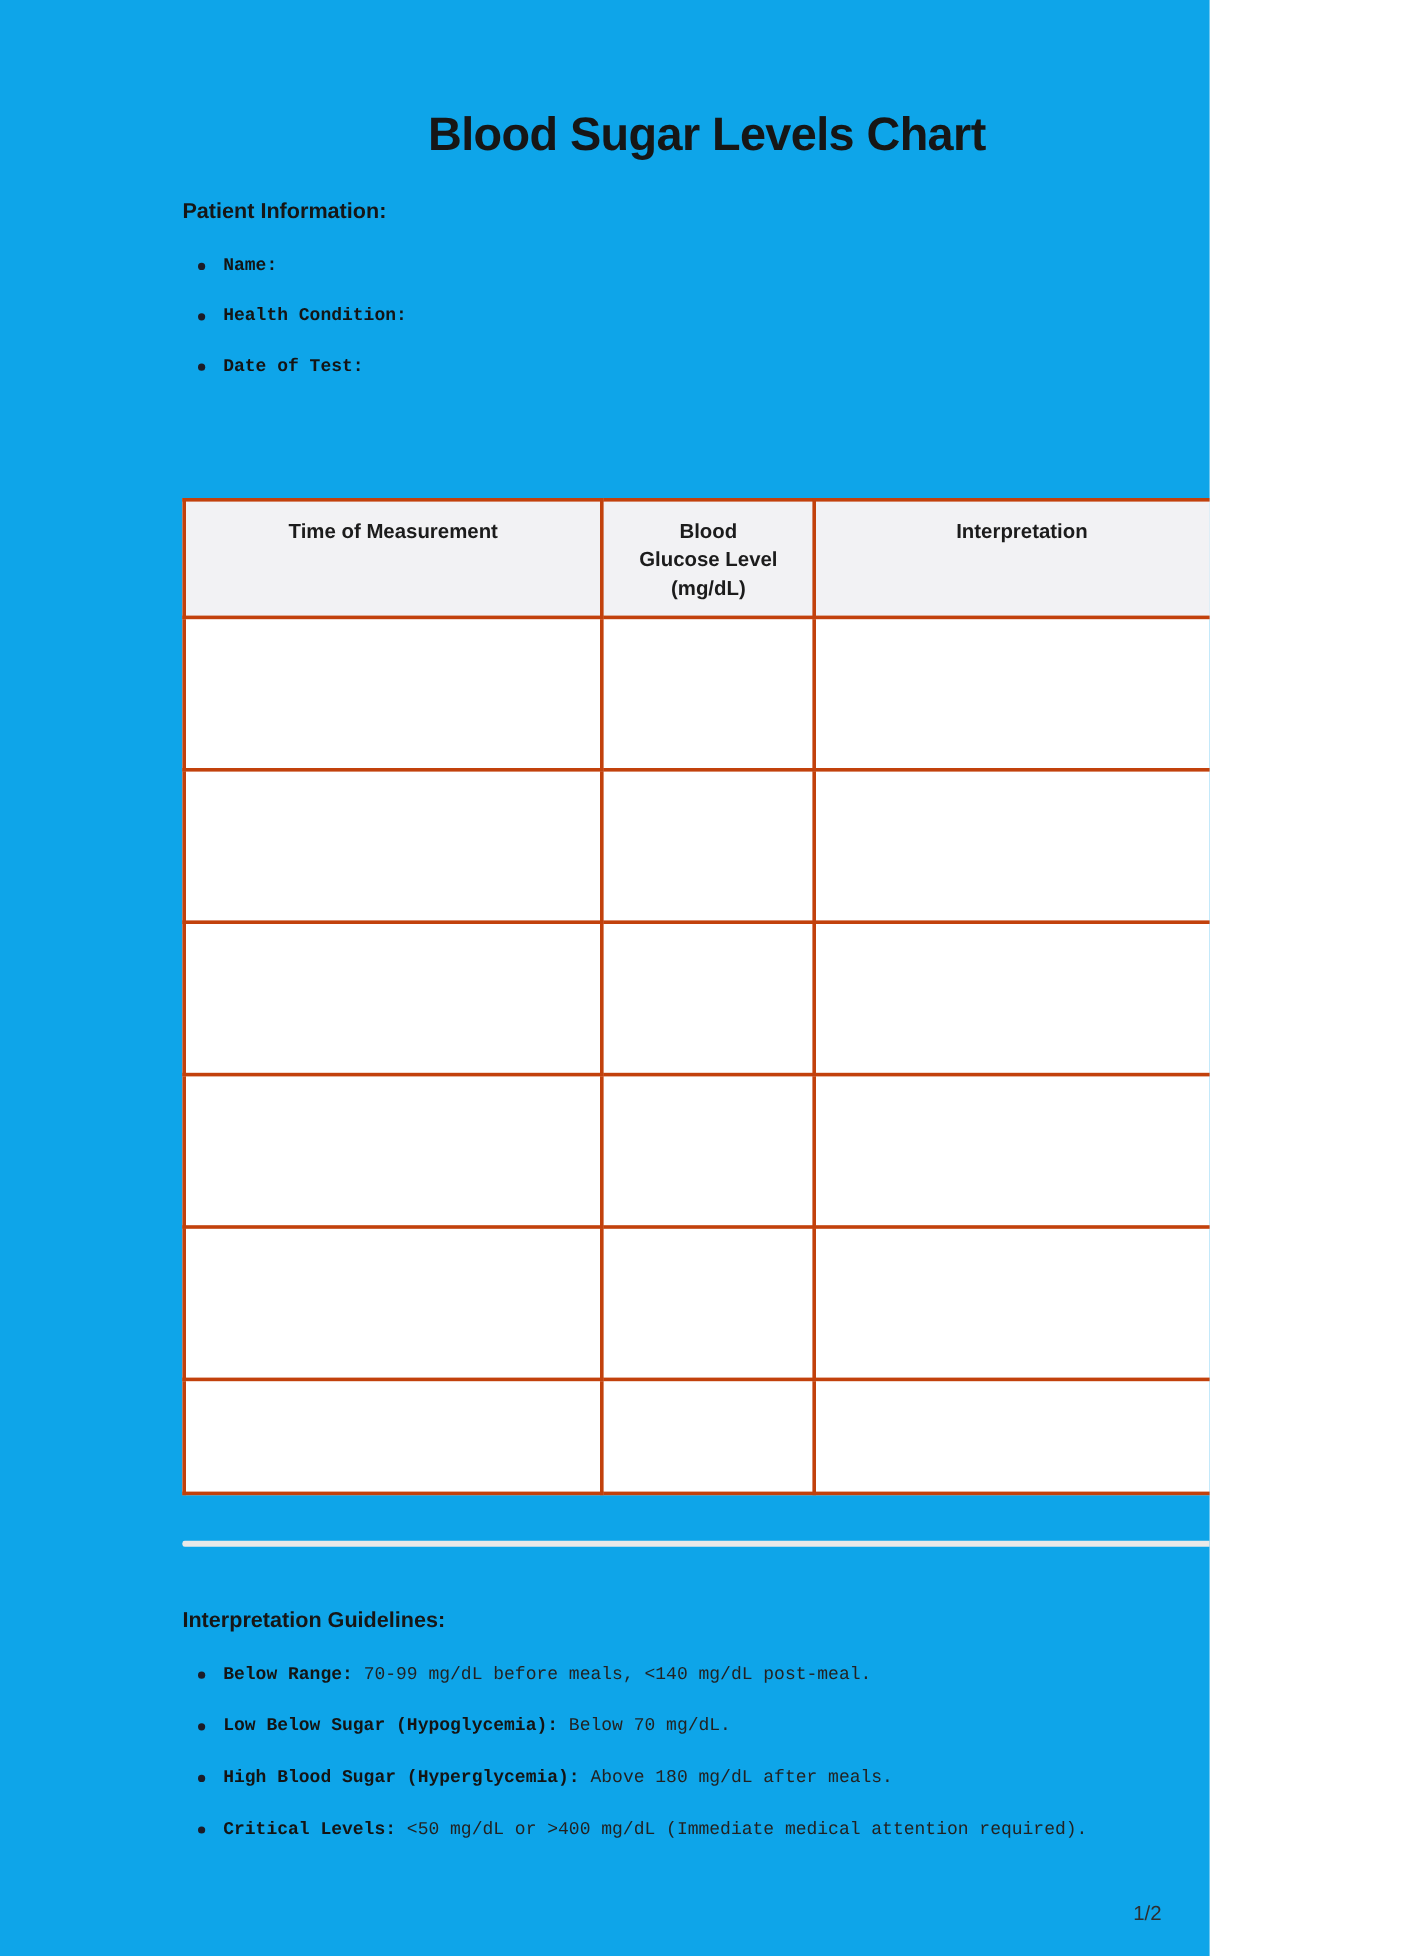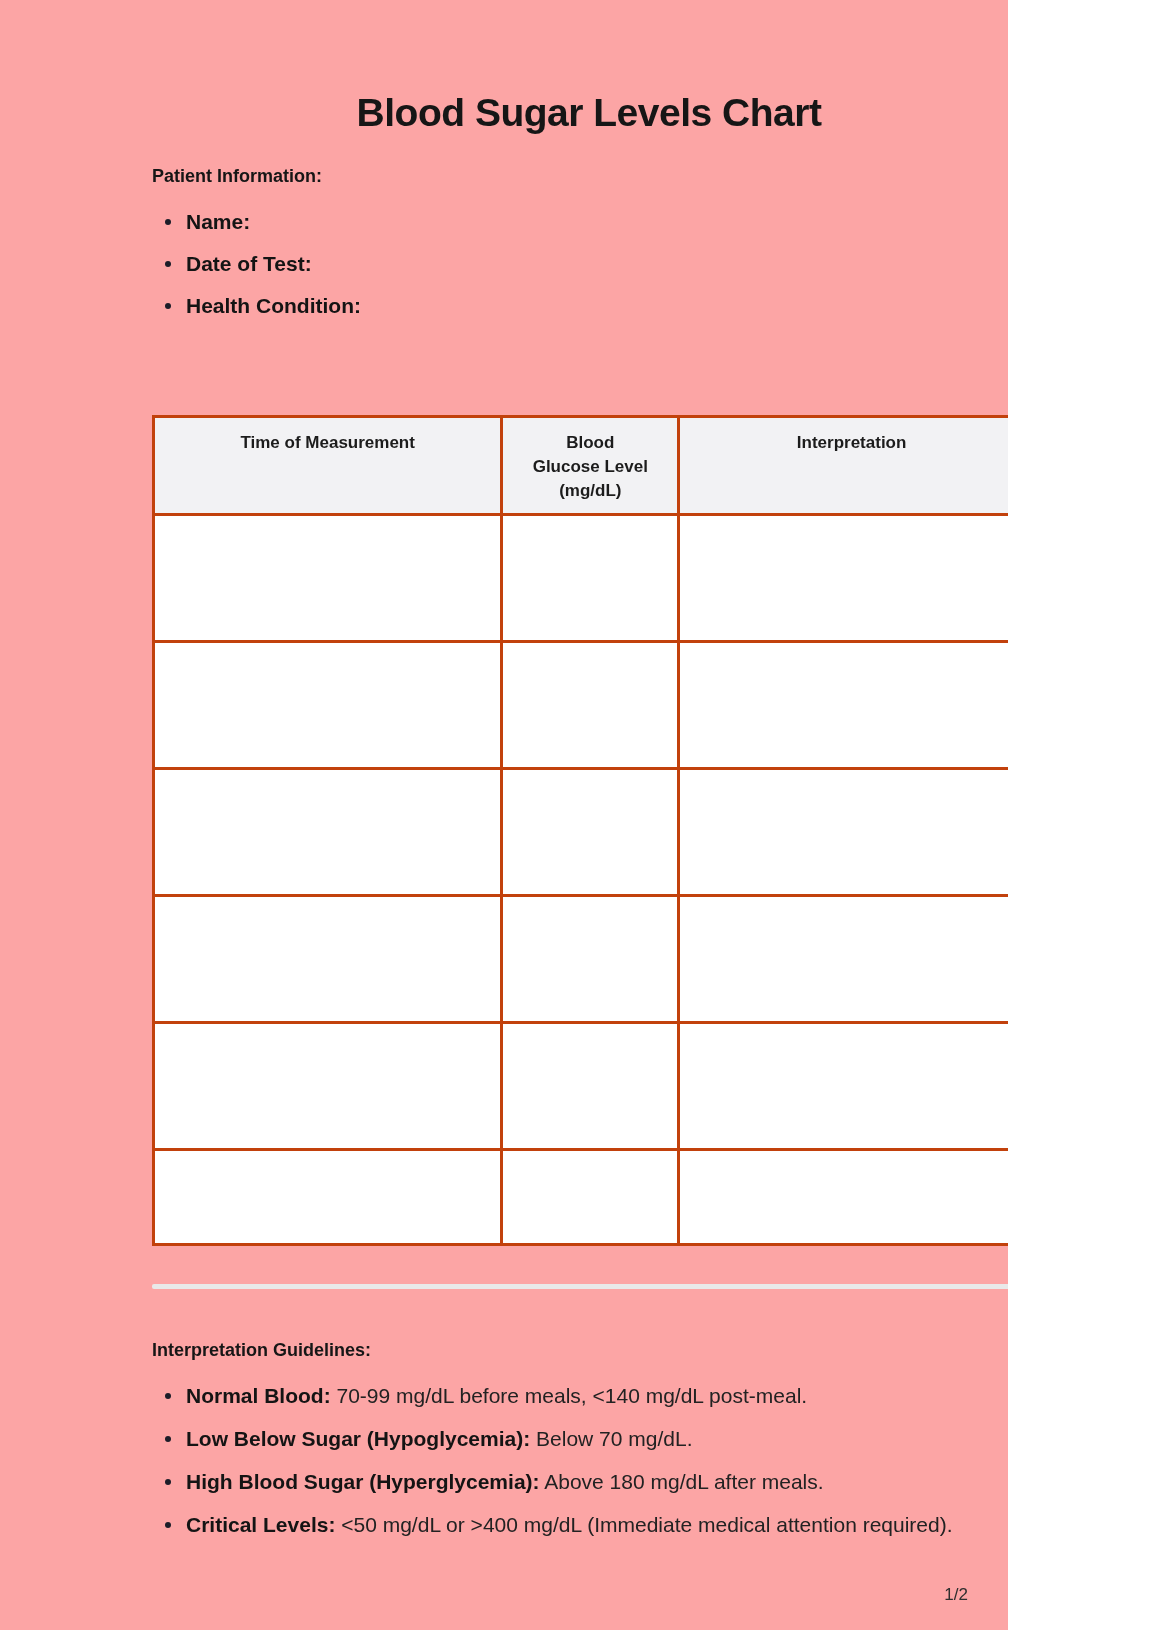--- a/index.html
+++ b/index.html
@@ -3,21 +3,21 @@
 <meta charset="utf-8">
 <style>
   * { margin: 0; padding: 0; box-sizing: border-box; }
   html, body { background: #ffffff; }
   body { font-family: "Liberation Sans", "DejaVu Sans", sans-serif; color: #1f1f1f; }
 
   .page {
     position: relative;
     width: 1008px;
     height: 1630px;
-    background: #fca5a5;
+    background: #0ea5e9;
     overflow: hidden;
   }
 
   .doc-title {
     position: absolute;
     top: 90px;
     left: 152px;
     width: 874px;
     text-align: center;
     font-size: 39px;
@@ -43,23 +43,24 @@
     left: 152px;
     width: 874px;
     list-style: none;
   }
   .patient-list { top: 209px; }
   .guidelines-list { top: 1383px; }
 
   ul.doc-list li {
     position: relative;
     padding-left: 34px;
-    font-size: 21px;
+    font-size: 15px;
     line-height: 25px;
     color: #222222;
+    font-family: Liberation Mono, monospace;
   }
   .patient-list li { margin-bottom: 17px; }
   .guidelines-list li { margin-bottom: 18px; }
 
   ul.doc-list li::before {
     content: "";
     position: absolute;
     left: 13px;
     top: 10px;
     width: 6px;
@@ -128,24 +129,24 @@
 
   <h1 class="doc-title">Blood Sugar Levels Chart</h1>
 
   <div class="section-heading patient-heading">Patient Information:</div>
 
   <ul class="doc-list patient-list">
     <li>
       <span class="bold-label">Name:</span>
     </li>
     <li>
+      <span class="bold-label">Health Condition:</span>
+    </li>
+    <li>
       <span class="bold-label">Date of Test:</span>
-    </li>
-    <li>
-      <span class="bold-label">Health Condition:</span>
     </li>
   </ul>
 
   <table class="measure-table">
     <thead>
       <tr>
         <th class="col-time">Time of Measurement</th>
         <th class="col-glucose">Blood Glucose Level (mg/dL)</th>
         <th class="col-interp">Interpretation</th>
       </tr>
@@ -183,21 +184,21 @@
       </tr>
     </tbody>
   </table>
 
   <div class="divider"></div>
 
   <div class="section-heading guidelines-heading">Interpretation Guidelines:</div>
 
   <ul class="doc-list guidelines-list">
     <li>
-      <span class="bold-label">Normal Blood:</span><span> 70-99 mg/dL before meals, &lt;140 mg/dL post-meal.</span>
+      <span class="bold-label">Below Range:</span><span> 70-99 mg/dL before meals, &lt;140 mg/dL post-meal.</span>
     </li>
     <li>
       <span class="bold-label">Low Below Sugar (Hypoglycemia):</span><span> Below 70 mg/dL.</span>
     </li>
     <li>
       <span class="bold-label">High Blood Sugar (Hyperglycemia):</span><span> Above 180 mg/dL after meals.</span>
     </li>
     <li>
       <span class="bold-label">Critical Levels:</span><span> &lt;50 mg/dL or &gt;400 mg/dL (Immediate medical attention required).</span>
     </li>

